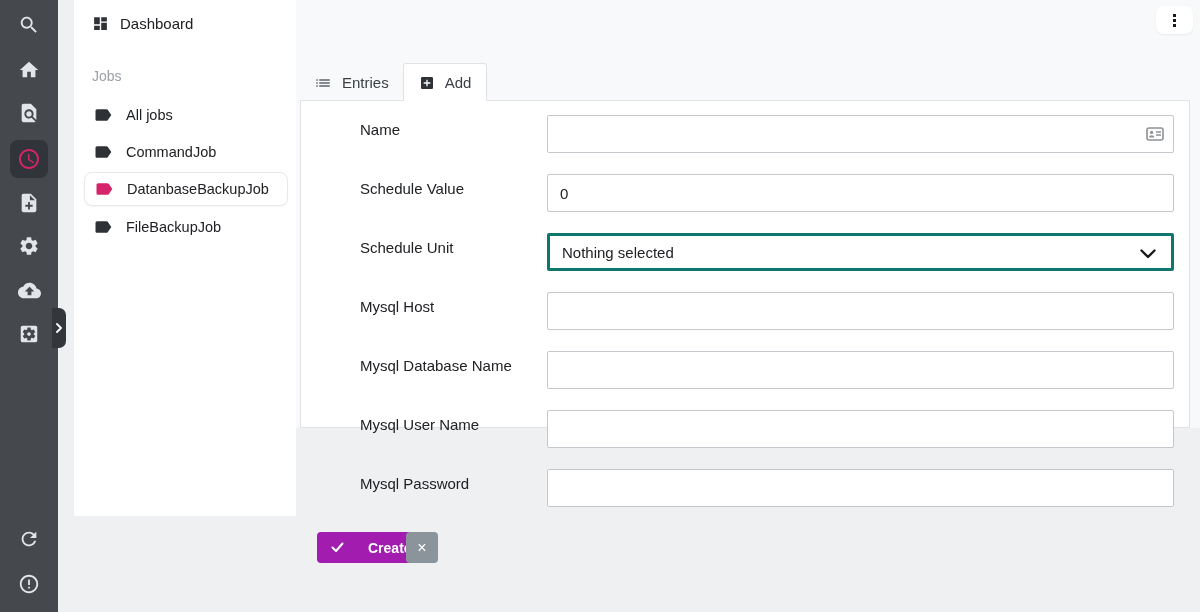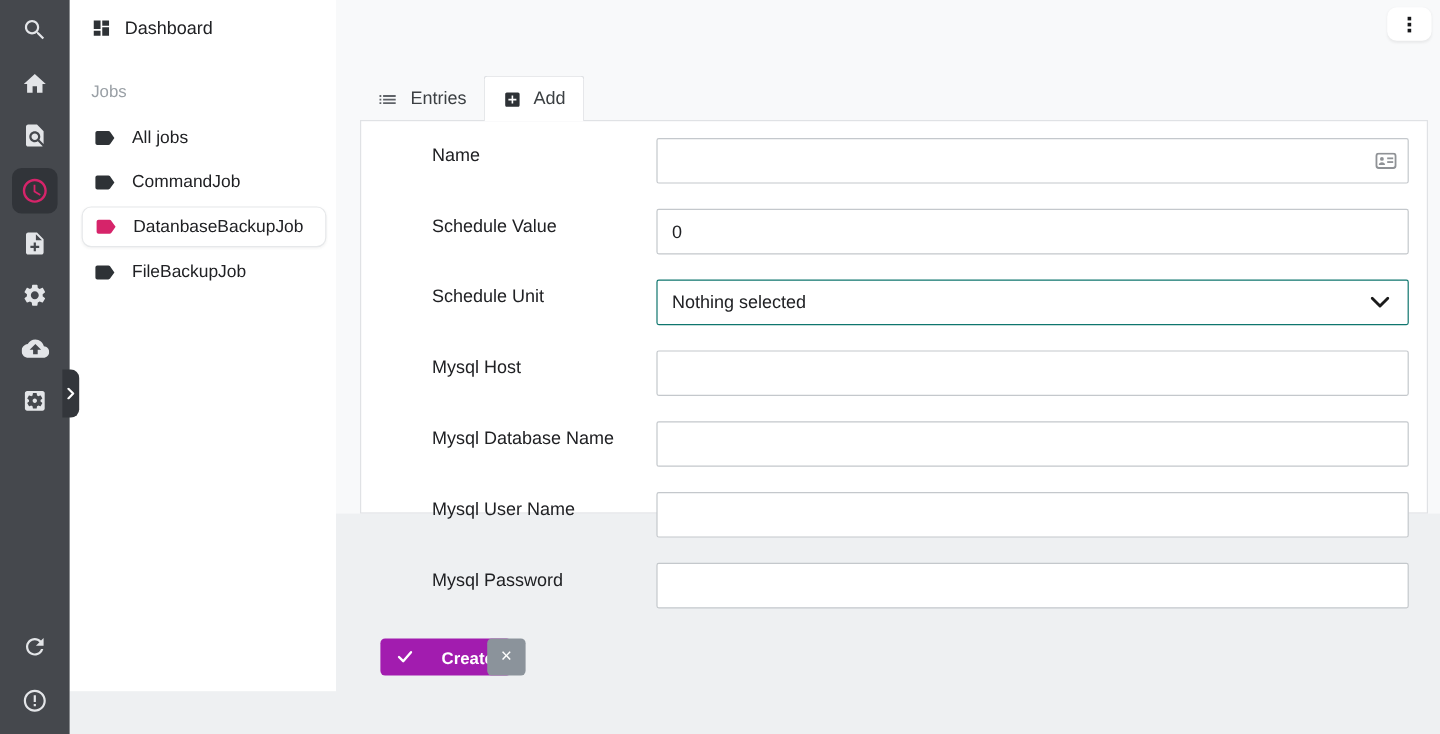--- a/index.html
+++ b/index.html
@@ -9,21 +9,21 @@
   
   .rail { position:absolute; left:0; top:0; width:58px; height:612px; background:#45484d; z-index:5; }
   .rail-item { position:absolute; left:10px; width:38px; height:38px; display:flex; align-items:center;
                justify-content:center; border-radius:8px; color:#e3e5e8; cursor:pointer; }
   .rail-item.active { background:#313439; color:#d6246a; }
   .rail-handle { position:absolute; left:52px; top:308px; width:14px; height:40px; background:#33363b;
                  border-radius:0 7px 7px 0; z-index:6; display:flex; align-items:center; justify-content:center;
                  color:#fff; cursor:pointer; }
 
   
-  .sidebar { position:absolute; left:58px; top:0; width:222px; height:576px; background:#fff; z-index:2; }
+  .sidebar { position:absolute; left:74px; top:0; width:222px; height:516px; background:#fff; z-index:2; }
   .side-header { position:absolute; left:18px; top:10px; height:26px; display:flex; align-items:center; gap:11px;
                  color:#202124; font-size:15px; font-weight:500; cursor:pointer; }
   .side-section { position:absolute; left:18px; top:68px; font-size:14px; color:#9aa0a6; }
   .side-item { position:absolute; left:10px; right:8px; height:34px; display:flex; align-items:center; gap:13px;
                padding-left:9px; border-radius:8px; font-size:14.5px; color:#202124; cursor:pointer; }
   .side-item .tag { color:#2e3236; display:flex; }
   .side-item.selected { background:#fff; border:1px solid #e6e8ea; box-shadow:0 1px 2px rgba(0,0,0,.04); }
   .side-item.selected .tag { color:#d6246a; }
 
   
@@ -41,21 +41,21 @@
   .panel { position:absolute; left:20px; top:100px; right:10px; bottom:0; background:#fff; border:1px solid #e0e2e5; }
 
   .f-row { position:absolute; left:18px; right:15px; height:38px;margin-left:41px; }
   .f-label { position:absolute; left:0; top:6px; font-size:15px; color:#202124; }
   .f-control { position:absolute; left:187px; right:0; top:0; height:38px; }
   .f-control input { width:100%; height:100%; border:1px solid #c4c8cc; border-radius:2px; padding:0 12px;
                      font-size:15px; color:#202124; background:#fff; outline:none;
                      font-family:"Liberation Sans","DejaVu Sans",sans-serif; }
   .f-control input.with-icon { padding-right:38px; }
   .autofill-ic { position:absolute; right:10px; top:12px; pointer-events:none; }
-  .selectbox { width:100%; height:100%; border:1px solid #0f766e; border-radius:2px; background:#fff;
+  .selectbox { width:100%; height:100%; border:3px solid #0f766e; border-radius:2px; background:#fff;
                display:flex; align-items:center; padding:0 40px 0 12px; font-size:15px; color:#202124; cursor:pointer; position:relative; }
   .selectbox .chev { position:absolute; right:15px; top:13px; }
 
   .btn-create { position:absolute; left:16px; top:431px; height:31px; padding:0 14px; background:#a21caf; border:none;
                 border-radius:4px; color:#fff; font-size:14px; font-weight:700; display:flex; align-items:center;
                 gap:24px; cursor:pointer; font-family:"Liberation Sans","DejaVu Sans",sans-serif; }
   .btn-close { position:absolute; left:105px; top:431px; width:32px; height:31px; background:#8b939b; border:none;
                border-radius:4px; color:#fff; font-size:16px; display:flex; align-items:center; justify-content:center;
                cursor:pointer; font-family:"Liberation Sans","DejaVu Sans",sans-serif; }
   svg { display:block; }

